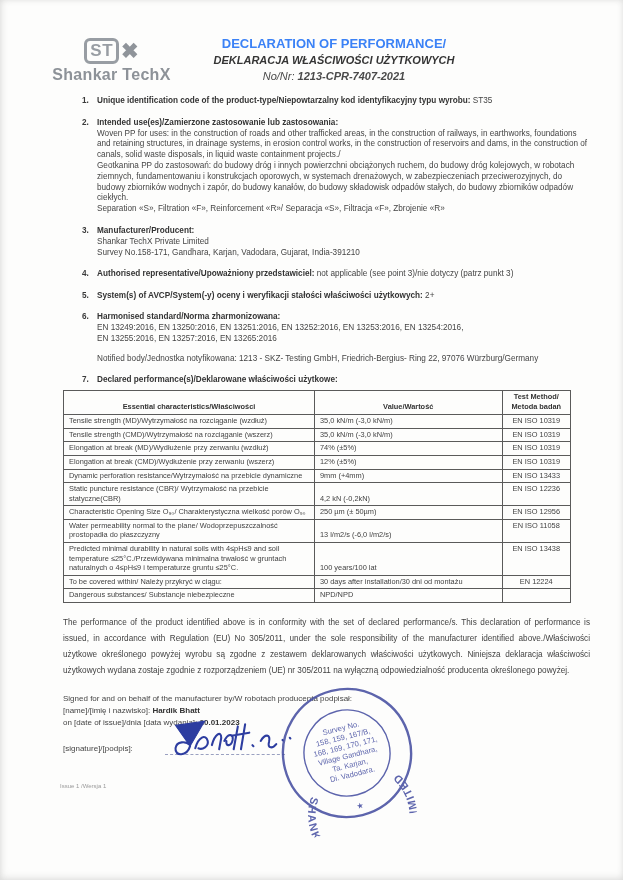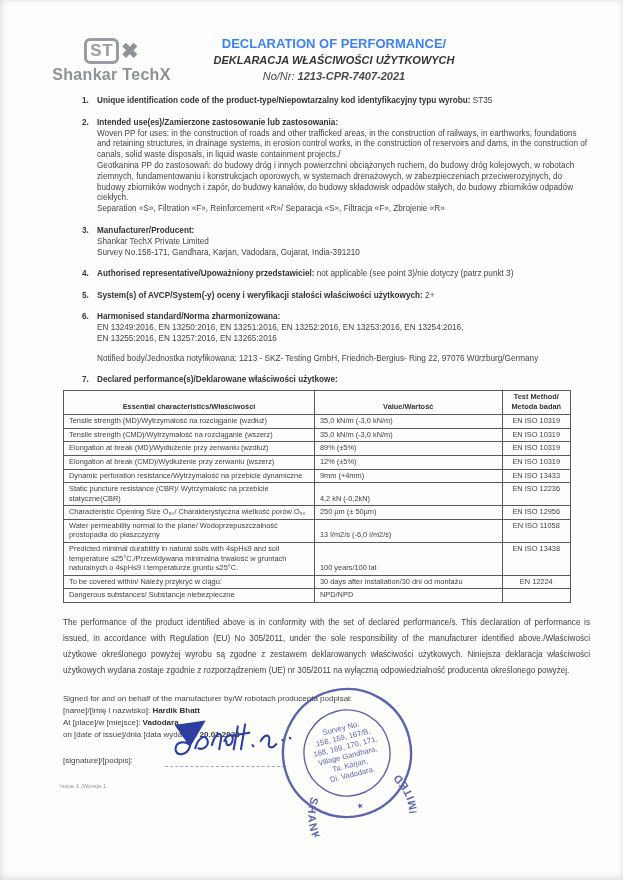--- a/index.html
+++ b/index.html
@@ -191,21 +191,21 @@
           </tr>
 
           <tr>
             <td class="cc">Tensile strength (CMD)/Wytrzymałość na rozciąganie (wszerz)</td>
             <td class="cv">35,0 kN/m (-3,0 kN/m)</td>
             <td class="cm">EN ISO 10319</td>
           </tr>
 
           <tr>
             <td class="cc">Elongation at break  (MD)/Wydłużenie przy zerwaniu (wzdłuż)</td>
-            <td class="cv">89% (±5%)</td>
+            <td class="cv">74% (±5%)</td>
             <td class="cm">EN ISO 10319</td>
           </tr>
 
           <tr>
             <td class="cc">Elongation at break (CMD)/Wydłużenie przy zerwaniu (wszerz)</td>
             <td class="cv">12% (±5%)</td>
             <td class="cm">EN ISO 10319</td>
           </tr>
 
           <tr>
@@ -251,21 +251,20 @@
           </tr>
         </tbody>
     </table>
   </div>
 
   <div class="conformity">The performance of the product identified above is in conformity with the set of declared performance/s. This declaration of performance is issued, in accordance with Regulation (EU) No 305/2011, under the sole responsibility of the manufacturer identified above./Właściwości użytkowe określonego powyżej wyrobu są zgodne z zestawem deklarowanych właściwości użytkowych. Niniejsza deklaracja właściwości użytkowych wydana zostaje zgodnie z rozporządzeniem (UE) nr 305/2011 na wyłączną odpowiedzialność producenta określonego powyżej.</div>
 
   <div class="signed">
     <div class="sig-line">Signed for and on behalf of the manufacturer by/W robotach producenta podpisał:</div>
     <div class="sig-line"><span>[name]/[imię i  nazwisko]: </span><b>Hardik Bhatt</b></div>
-    <div class="sig-line"><span>At [place]/w [miejsce]: </span><b>Vadodara</b></div>
     <div class="sig-line"><span>on [date of issue]/dnia [data wydania]: </span><b>20.01.2023</b></div>
 
     <div class="sig-row">
       <span class="sig-label">[signature]/[podpis]:</span>
       <span class="sig-dash"></span>
     </div>
 
     <svg class="scribble" viewBox="0 0 130 44">
       <g stroke="#2d3da0" stroke-width="2" fill="none" stroke-linecap="round">
         <path d="M14,6 L42,2 L28,26 Z" fill="#2d3da0" stroke-width="1"></path>

